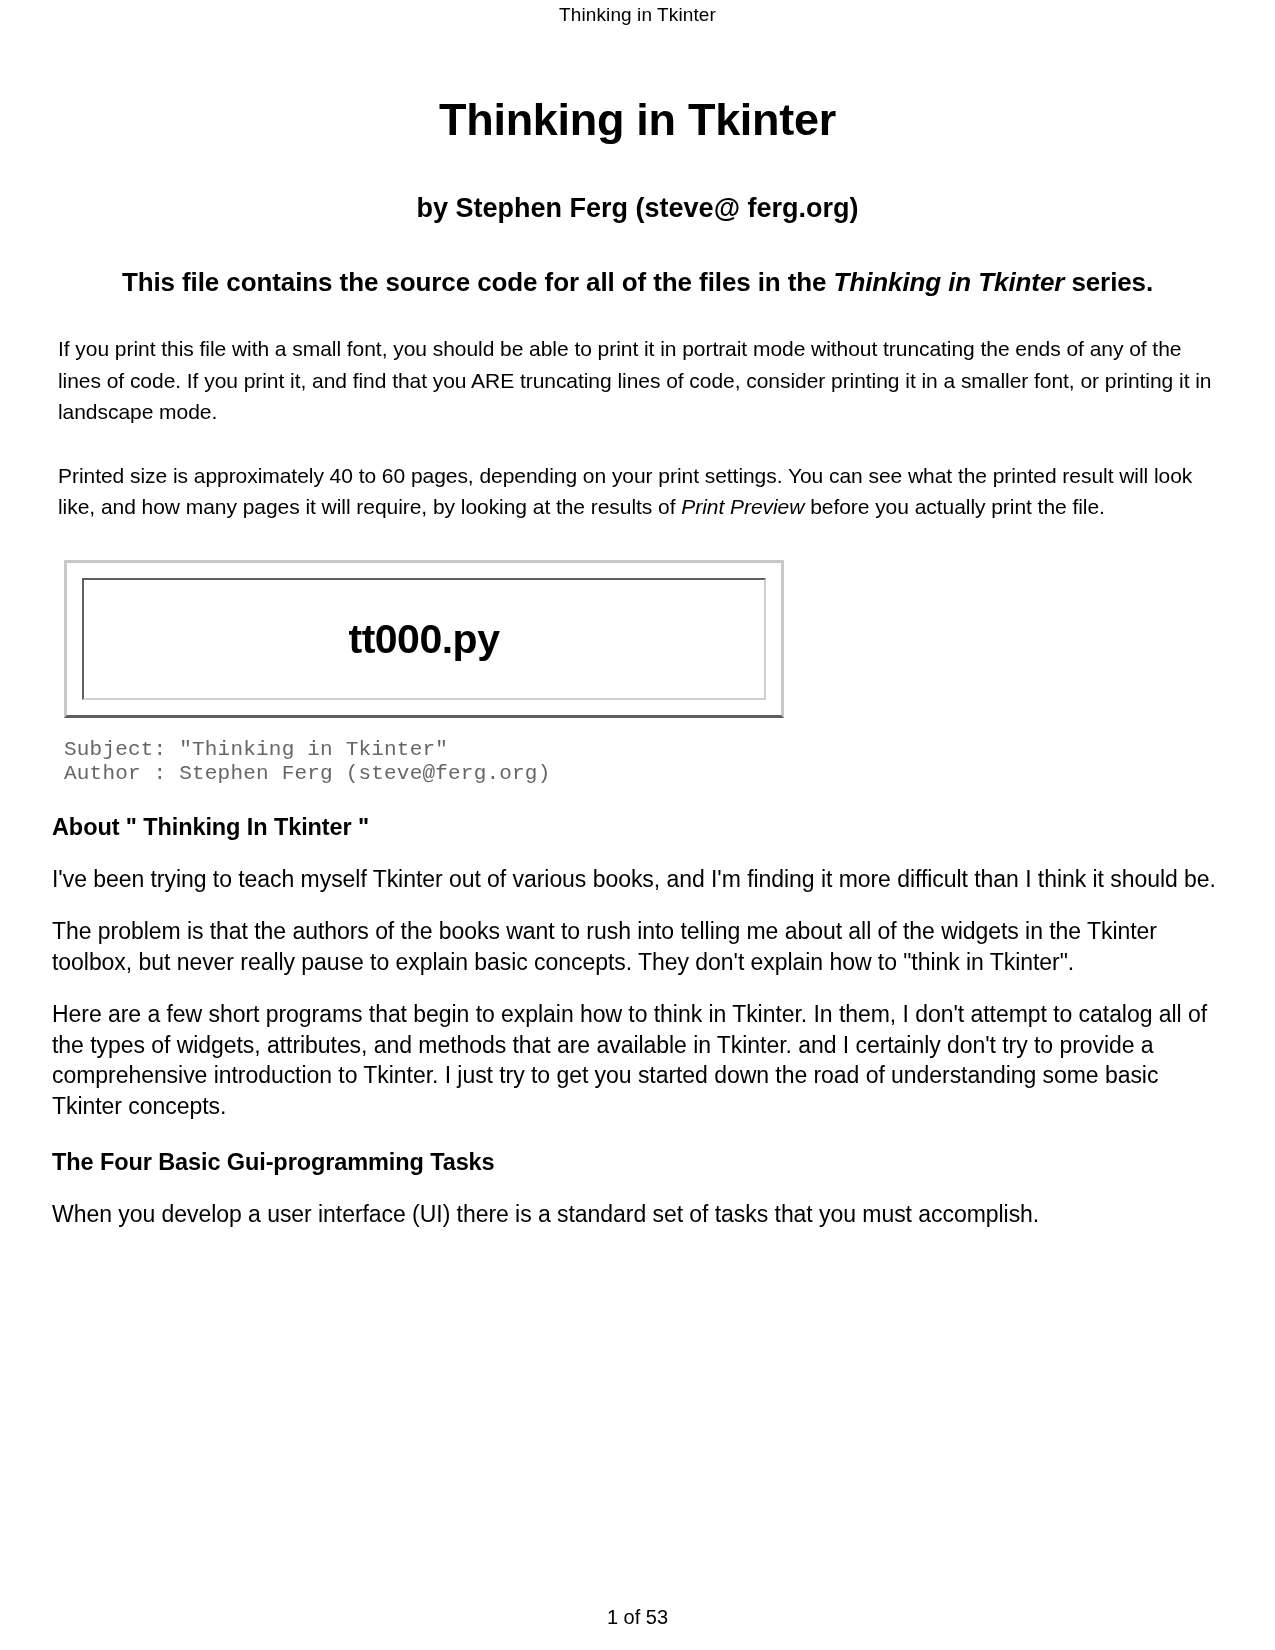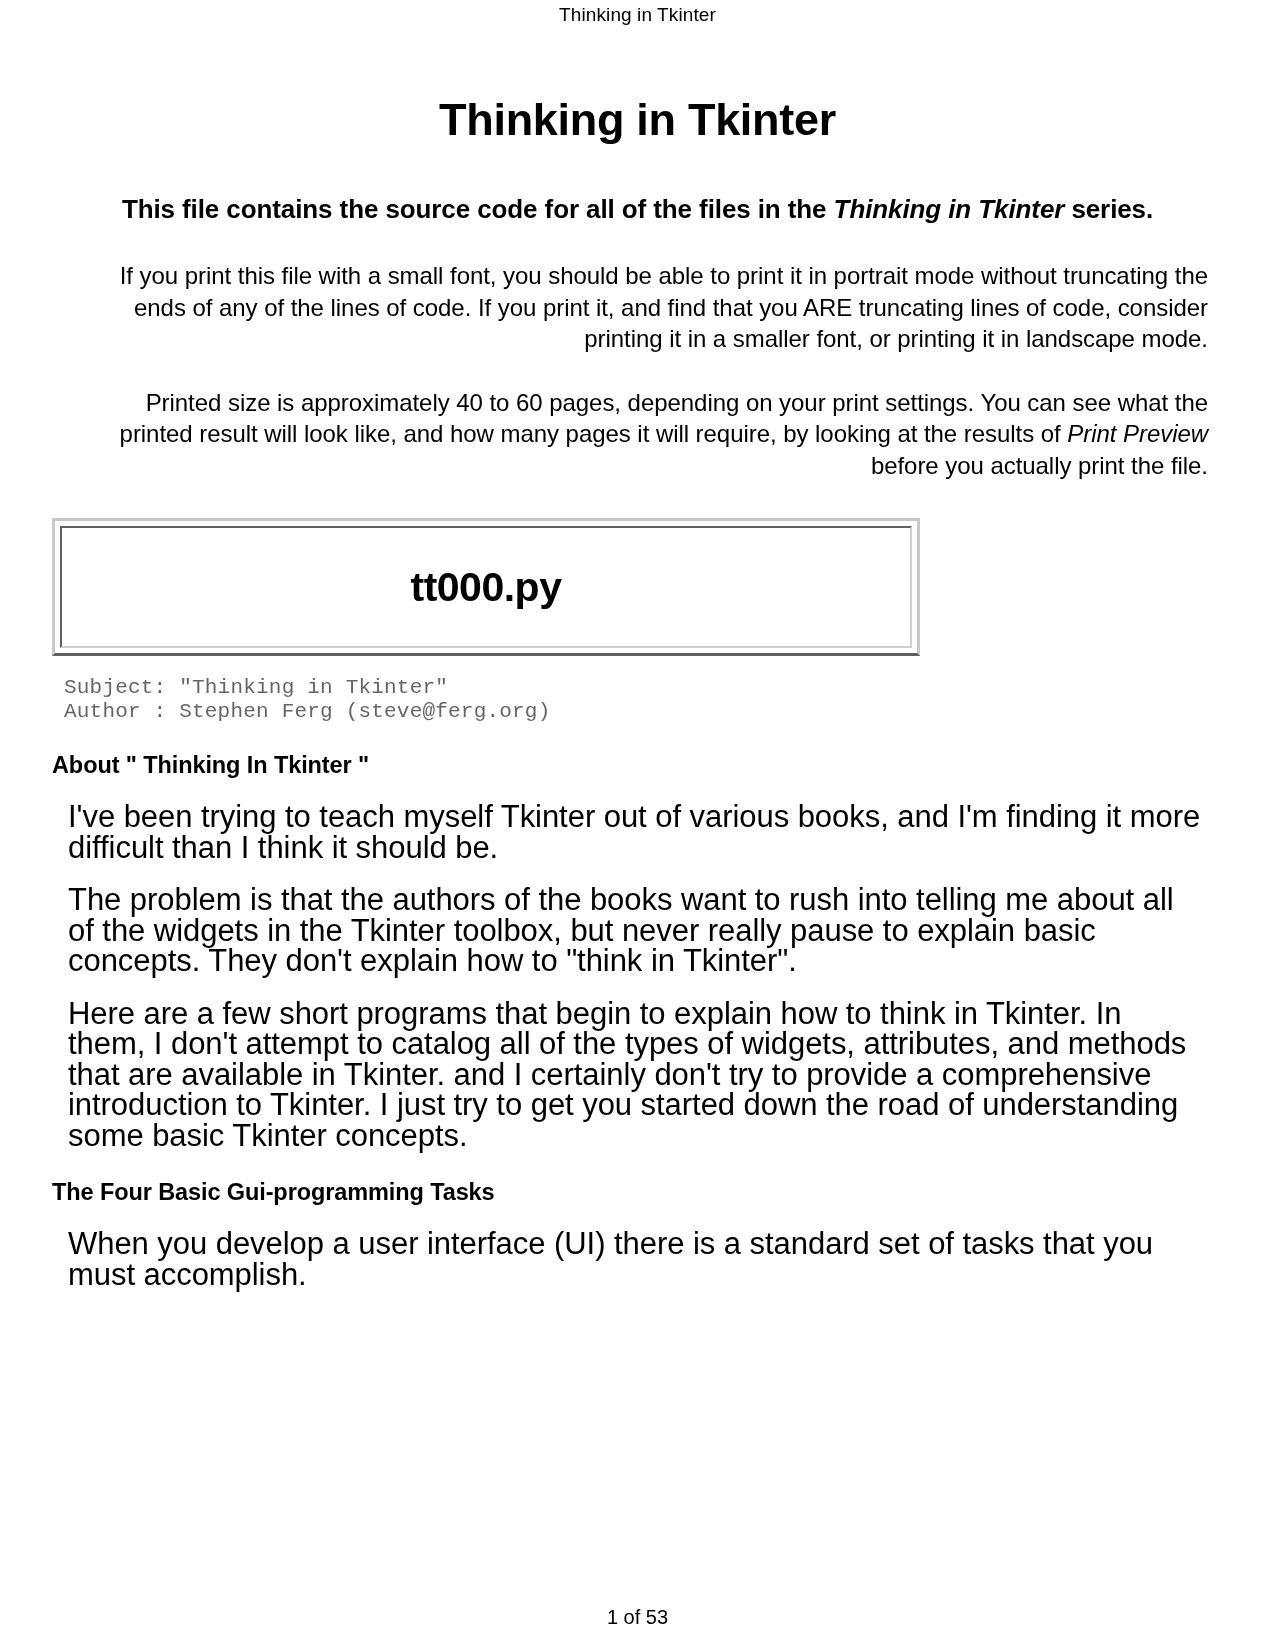--- a/index.html
+++ b/index.html
@@ -72,39 +72,40 @@
     text-align: center;
     line-height: 38px;
     letter-spacing: -0.1px;
   }
   .lede .ital {
     font-style: italic;
     font-weight: bold;
   }
 
   p.para-center {
-    margin: 15px;
+    margin: 6px;
     padding: 0;
     margin-top: 32px;
-    font-size: 24px;
+    font-size: 21px;
     line-height: 31.5px;
-    text-align: right;
+    text-align: left;
     letter-spacing: -0.05px;
   }
   p.para-center .ital { font-style: italic; }
 
   
   .plaque {
     margin-top: 37px;
-    width: 868px;
+    width: 720px;
     box-sizing: border-box;
     border: 3px solid;
     border-color: #c8c8c8 #c8c8c8 #5f5f5f #c8c8c8;
     background: #ffffff;
-    padding: 5px;
+    padding: 15px;
+    margin-left: 12px;
   }
   .plaque-inner {
     border: 2px solid;
     border-color: #5f5f5f #cfcfcf #cfcfcf #5f5f5f;
     background: #ffffff;
     height: 118px;
     display: flex;
     align-items: center;
     justify-content: center;
   }
@@ -133,24 +134,24 @@
     margin: 0;
     padding: 0;
     margin-top: 26px;
     font-size: 23.5px;
     font-weight: bold;
     line-height: 30px;
     letter-spacing: -0.1px;
   }
 
   p.body {
-    margin: 16px;
+    margin: 0;
     padding: 0;
     margin-top: 22px;
-    font-size: 31px;
+    font-size: 23px;
     line-height: 30.5px;
     text-align: left;
     letter-spacing: -0.05px;
   }
 
   
   .footer {
     position: absolute;
     bottom: 20px;
     left: 0;
@@ -165,20 +166,21 @@
 
 <div class="page">
 
   <div class="running-head">Thinking in Tkinter</div>
 
   <div class="content">
 
     <h1 class="doc-title">Thinking in Tkinter</h1>
 
     <div class="byline">
+      <div>by Stephen Ferg (steve@ ferg.org)</div>
     </div>
 
     <div class="lede">
       <span>This file contains the source code for all of the files in the </span><span class="ital">Thinking in Tkinter</span><span> series.</span>
     </div>
 
     <p class="para-center">If you print this file with a small font, you should be able to print it in portrait mode without truncating the ends of any of the lines of code. If you print it, and find that you ARE truncating lines of code, consider printing it in a smaller font, or printing it in landscape mode.</p>
 
     <p class="para-center">
       <span>Printed size is approximately 40 to 60 pages, depending on your print settings. You can see what the printed result will look like, and how many pages it will require, by looking at the results of </span><span class="ital">Print Preview</span><span> before you actually print the file.</span>

